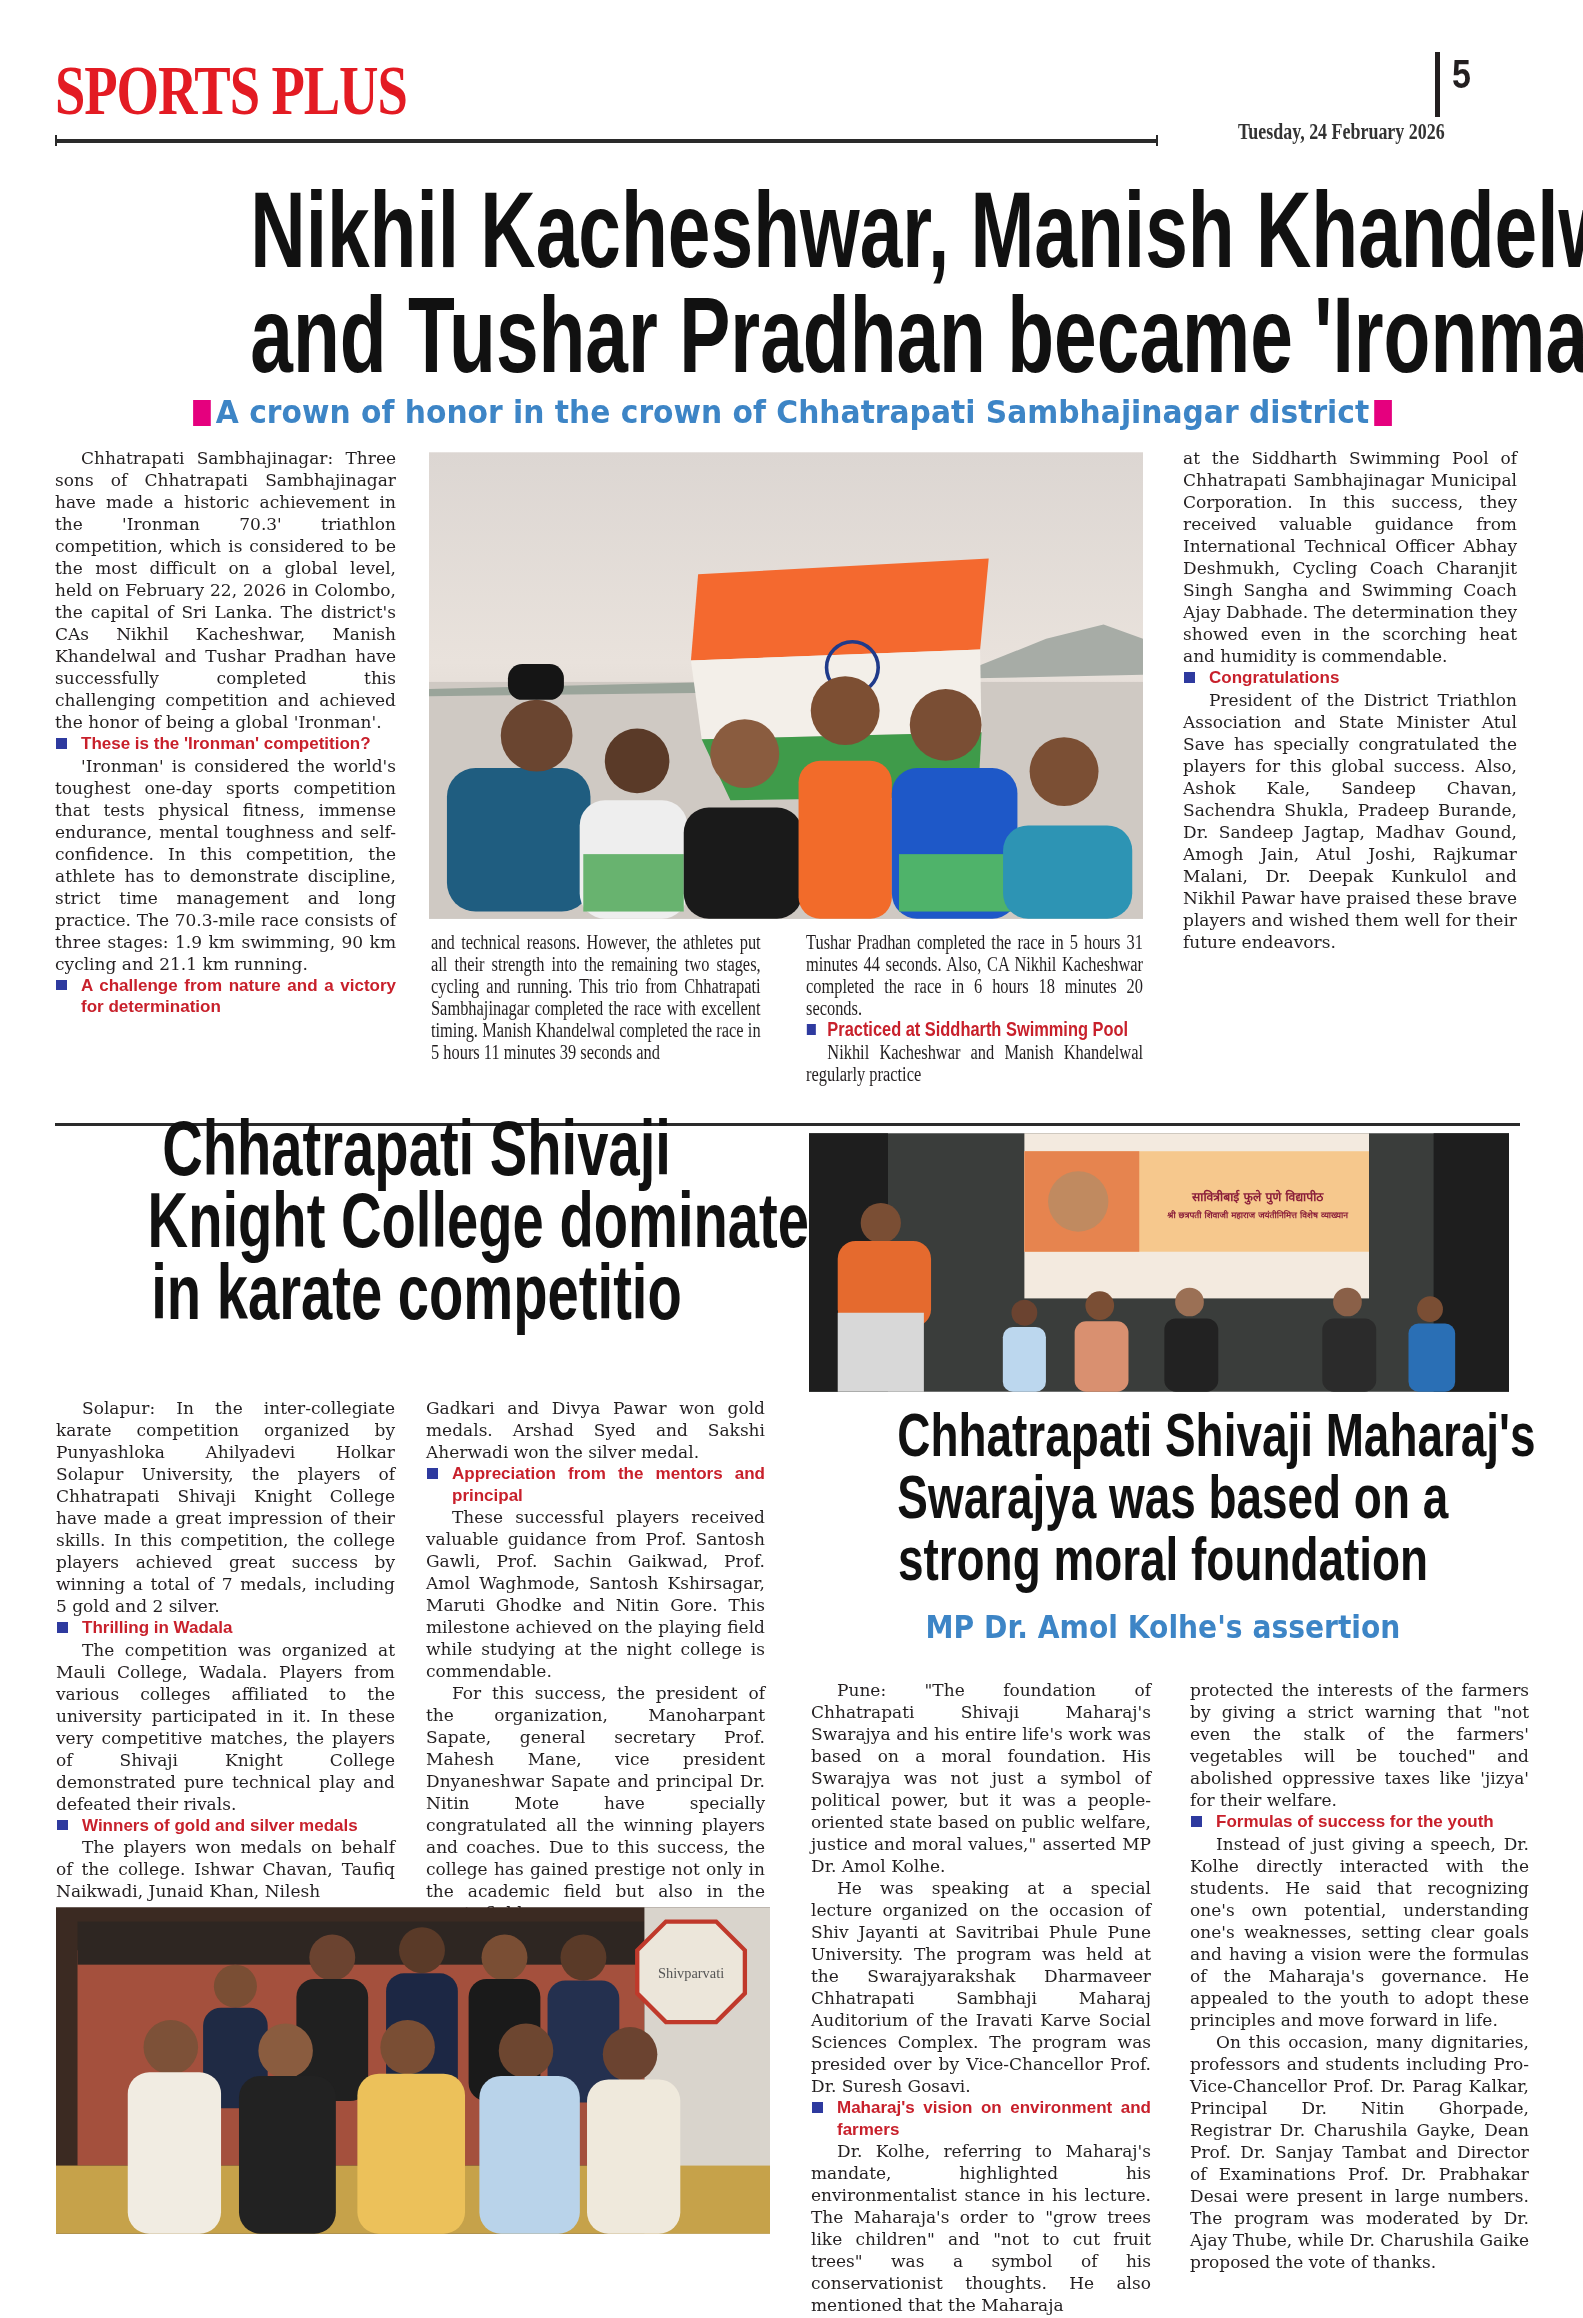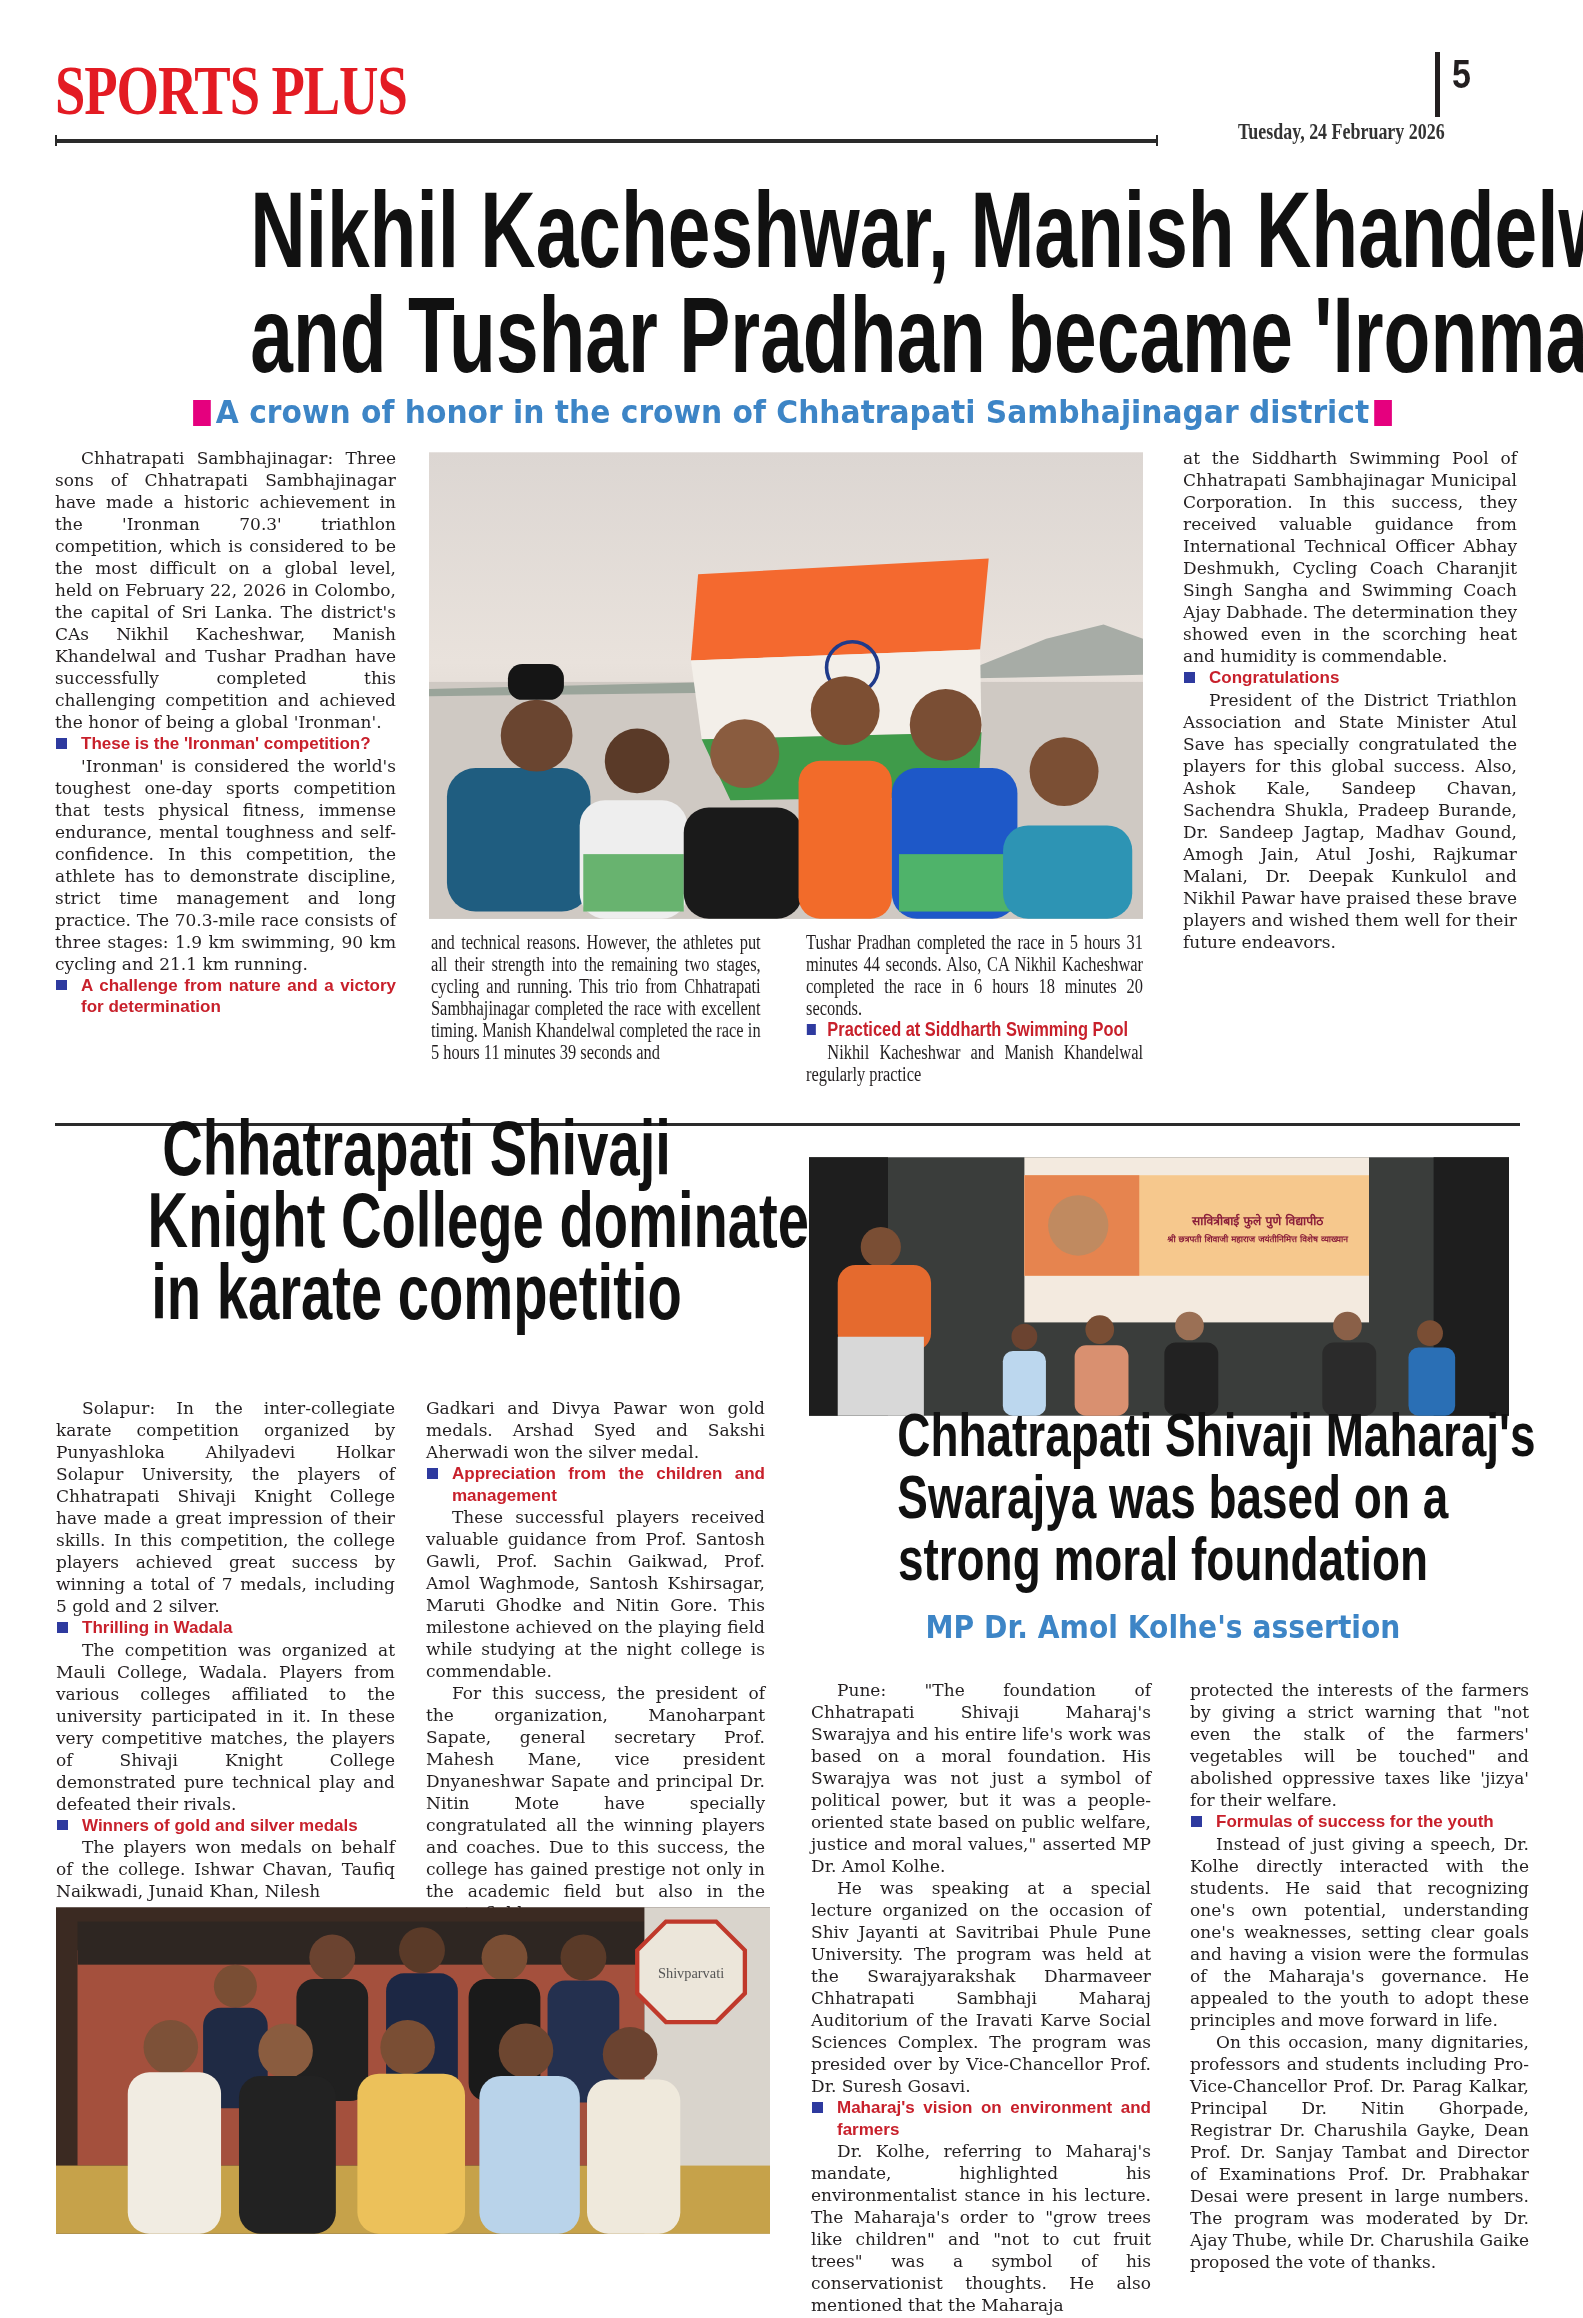--- a/index.html
+++ b/index.html
@@ -128,21 +128,21 @@
 <div class="abs col" style="left:56px; top:1397px; width:339px;">
   <p>Solapur: In the inter-collegiate karate competition organized by Punyashloka Ahilyadevi Holkar Solapur University, the players of Chhatrapati Shivaji Knight College have made a great impression of their skills. In this competition, the college players achieved great success by winning a total of 7 medals, including 5 gold and 2 silver.</p>
   <div class="sub">Thrilling in Wadala</div>
   <p>The competition was organized at Mauli College, Wadala. Players from various colleges affiliated to the university participated in it. In these very competitive matches, the players of Shivaji Knight College demonstrated pure technical play and defeated their rivals.</p>
   <div class="sub">Winners of gold and silver medals</div>
   <p>The players won medals on behalf of the college. Ishwar Chavan, Taufiq Naikwadi, Junaid Khan, Nilesh</p>
 </div>
 
 <div class="abs col" style="left:426px; top:1397px; width:339px;">
   <p class="noind">Gadkari and Divya Pawar won gold medals. Arshad Syed and Sakshi Aherwadi won the silver medal.</p>
-  <div class="sub">Appreciation from the children and management</div>
+  <div class="sub">Appreciation from the mentors and principal</div>
   <p>These successful players received valuable guidance from Prof. Santosh Gawli, Prof. Sachin Gaikwad, Prof. Amol Waghmode, Santosh Kshirsagar, Maruti Ghodke and Nitin Gore. This milestone achieved on the playing field while studying at the night college is commendable.</p>
   <p>For this success, the president of the organization, Manoharpant Sapate, general secretary Prof. Mahesh Mane, vice president Dnyaneshwar Sapate and principal Dr. Nitin Mote have specially congratulated all the winning players and coaches. Due to this success, the college has gained prestige not only in the academic field but also in the sports field.</p>
 </div>
 
 <div class="abs photo" style="left:56px; top:1907px; width:792px; height:327px;">
   <svg width="714" height="327" viewBox="0 0 995 455">
     <rect width="995" height="455" fill="#3b2a22"></rect>
     <rect x="30" y="60" width="790" height="300" fill="#a4503d"></rect>
     <rect x="30" y="20" width="790" height="60" fill="#2e2622"></rect>
     <rect x="820" y="0" width="175" height="455" fill="#d9d4cc"></rect>
@@ -171,21 +171,21 @@
       <circle cx="490" cy="195" r="38" fill="#7a4e34"></circle>
         <rect x="420" y="232" width="150" height="223" rx="30" fill="#ecc15a"></rect>
       <circle cx="655" cy="200" r="38" fill="#6d4630"></circle>
         <rect x="590" y="235" width="140" height="220" rx="30" fill="#b9d3ea"></rect>
       <circle cx="800" cy="205" r="38" fill="#6b4330"></circle>
         <rect x="740" y="240" width="130" height="215" rx="30" fill="#efe9dc"></rect>
     </g>
   </svg>
 </div>
 
-<div class="abs photo" style="left:809px; top:1133px; width:700px; height:259px;margin-top:24px;">
+<div class="abs photo" style="left:809px; top:1133px; width:700px; height:259px;">
   <svg width="700" height="259" viewBox="0 0 975 360">
     <rect width="975" height="360" fill="#3a3d3b"></rect>
     <rect x="0" y="0" width="110" height="360" fill="#1e1e1e"></rect>
     <rect x="870" y="0" width="105" height="360" fill="#1e1e1e"></rect>
     <rect x="300" y="0" width="480" height="230" fill="#f3eadf"></rect>
     <rect x="300" y="25" width="480" height="140" fill="#f6c88d"></rect>
     <rect x="300" y="25" width="160" height="140" fill="#e6844f"></rect>
     <circle cx="375" cy="95" r="42" fill="#c08a60"></circle>
     <text x="625" y="95" font-family="DejaVu Sans, sans-serif" font-size="17" font-weight="bold" fill="#8a1e3a" text-anchor="middle">सावित्रीबाई फुले पुणे विद्यापीठ</text>
     <text x="625" y="118" font-family="DejaVu Sans, sans-serif" font-size="12" font-weight="bold" fill="#8a1e3a" text-anchor="middle">श्री छत्रपती शिवाजी महाराज जयंतीनिमित्त विशेष व्याख्यान</text>

